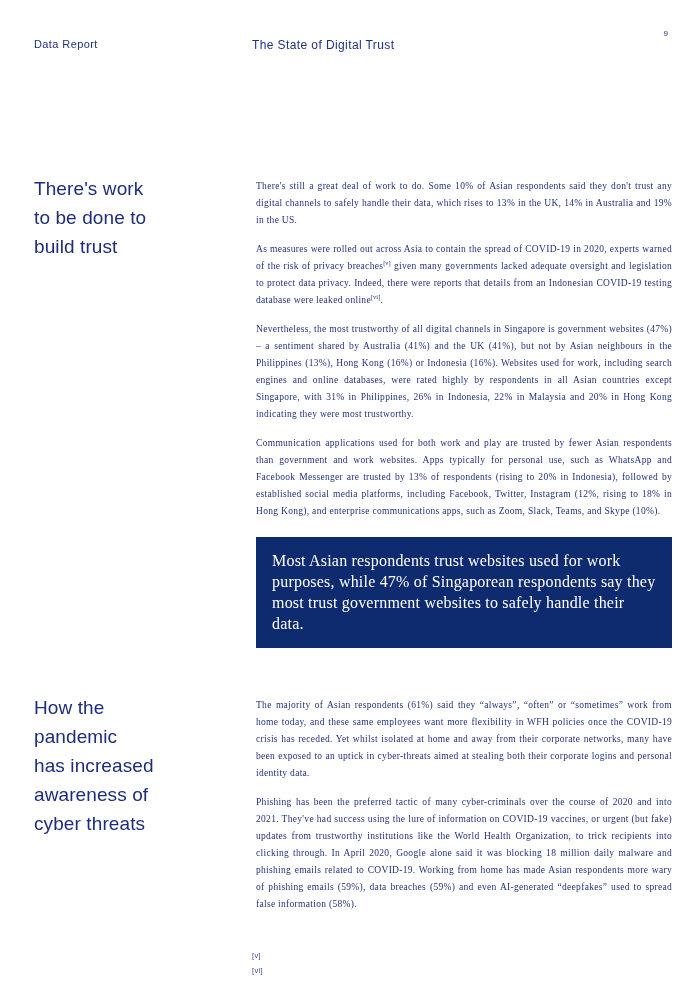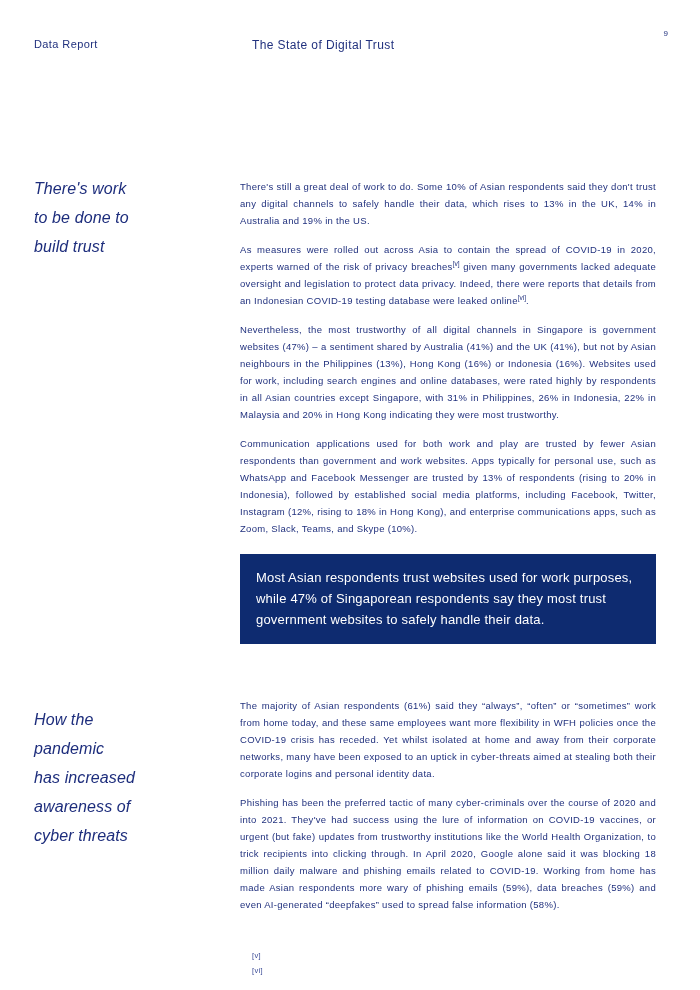--- a/index.html
+++ b/index.html
@@ -24,45 +24,45 @@
     font-size: 12px; letter-spacing: 0.4px; color: #21317e;
   }
   .hdr-page-num {
     position: absolute; top: 29px; right: 32px;
     font-size: 8px; color: #21317e;
   }
 
   
   .sec-heading {
     position: absolute; left: 34px; width: 210px;
-    font-size: 16px; line-height: 29px; font-weight: 400;
-    color: #1d2d7c; white-space: pre-line; letter-spacing: 0.1px; font-style: italic;
+    font-size: 19px; line-height: 29px; font-weight: 400;
+    color: #1d2d7c; white-space: pre-line; letter-spacing: 0.1px;
   }
   .sec-heading.trust { top: 174px; }
-  .sec-heading.pandemic { top: 693px; margin-top: 12px; }
+  .sec-heading.pandemic { top: 693px; }
 
   
   .body-col {
-    position: absolute; left: 240px; width: 416px;
+    position: absolute; left: 256px; width: 416px;
     font-size: 9.5px; line-height: 17px; letter-spacing: 0.3px;
-    color: #21317e; text-align: justify;
+    color: #21317e; text-align: justify; font-family: Liberation Serif, serif;
   }
   .body-col.trust { top: 178px; }
   .body-col.pandemic { top: 697px; }
   .body-col p { margin-bottom: 12px; }
   .body-col p:last-child { margin-bottom: 8px; }
   sup.ref { font-size: 6.5px; letter-spacing: 0; vertical-align: super; line-height: 0; }
 
   
   .callout {
     margin-top: 17px;
     background: #0e2b70;
     color: #ffffff;
     padding: 13px 16px 14px 16px;
-    font-size: 13px; line-height: 21px; letter-spacing: 0.2px;
+    font-size: 16px; line-height: 21px; letter-spacing: 0.2px;
     text-align: left;
   }
 
   
   .footnotes {
     position: absolute; left: 252px; top: 948px; width: 430px;
     font-size: 7.5px; line-height: 15px; letter-spacing: 0.3px;
     color: #3a4a96;
   }
   .footnote { display: flex; align-items: baseline; }

